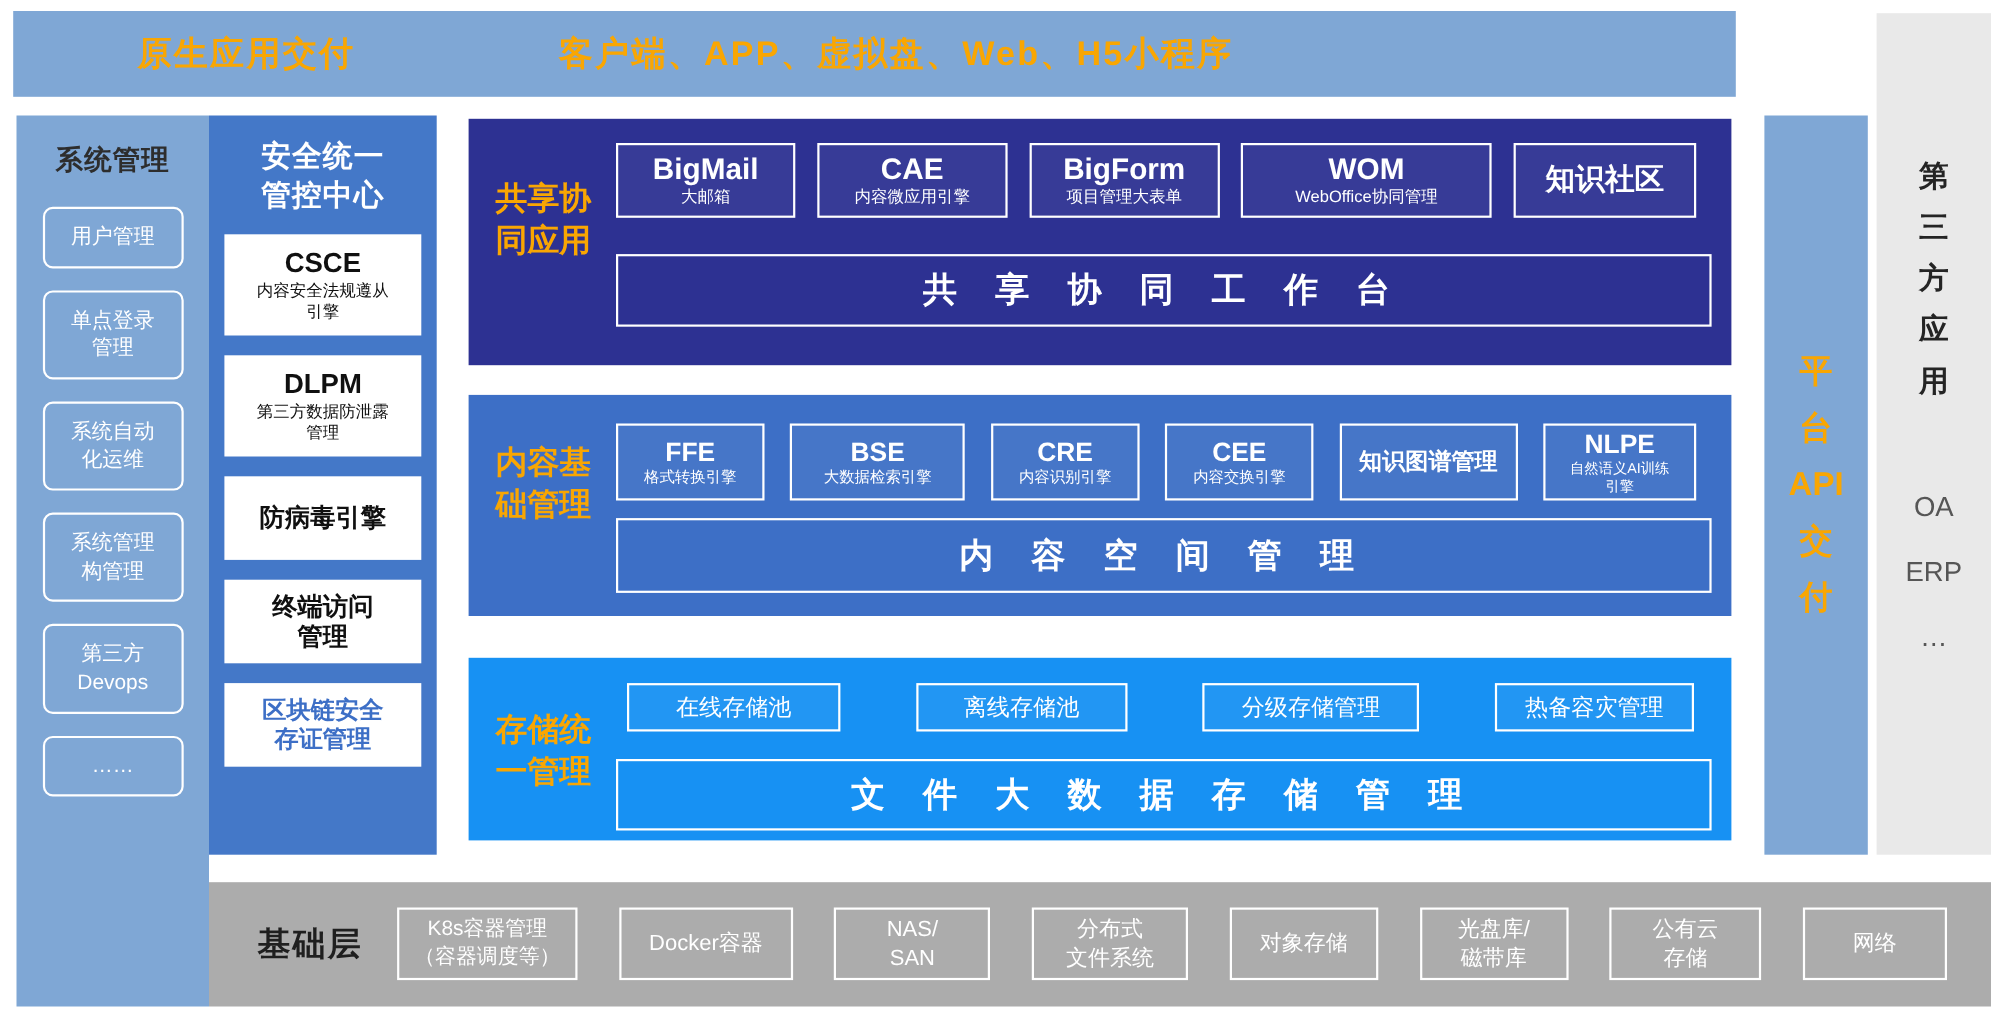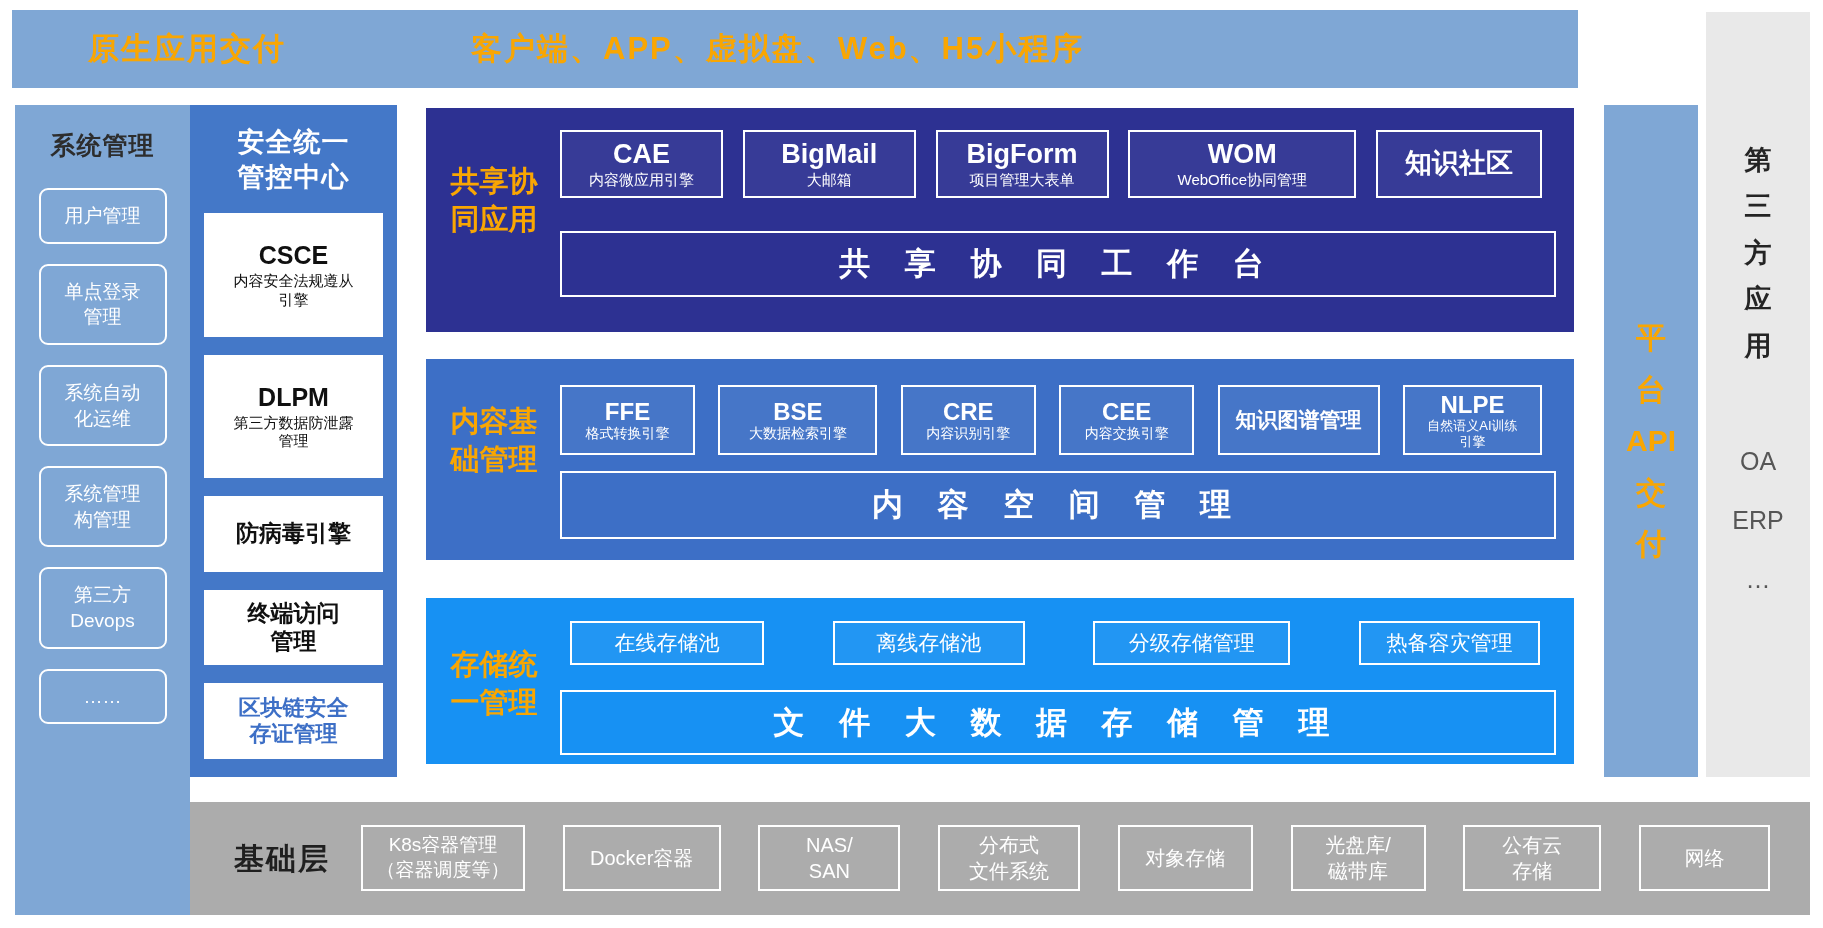--- a/index.html
+++ b/index.html
@@ -4,35 +4,35 @@
 <style>
   * { margin:0; padding:0; box-sizing:border-box; }
   html, body { background:#ffffff; }
   body { font-family:"Liberation Sans","DejaVu Sans",sans-serif; }
   .canvas { position:relative; width:1823px; height:928px; background:#ffffff; overflow:hidden; }
   .pre { white-space:pre-line; }
 
   
   .top-banner { position:absolute; left:12px; top:10px; width:1566px; height:78px; background:#7FA7D5; display:flex; align-items:center; }
   .banner-text { color:#F9A602; font-size:31px; font-weight:bold; letter-spacing:2px; }
-  .banner-left { margin-left:76px; }
+  .banner-left { margin-left:113px; }
   .banner-right { margin-left:185px; }
 
   
   .left-sidebar { position:absolute; left:15px; top:105px; width:175px; height:810px; background:#7FA7D5; display:flex; flex-direction:column; align-items:center; padding-top:24px; }
   .sb-title { color:#2d2d2d; font-size:25px; font-weight:bold; margin-bottom:26px; letter-spacing:1px; }
   .sb-item { width:128px; border:2px solid #fff; border-radius:9px; color:#fff; font-size:19px; text-align:center; padding:13px 2px; margin-bottom:20px; line-height:1.35; white-space:pre-line; }
 
   
   .security-col { position:absolute; left:190px; top:105px; width:207px; height:672px; background:#4478C8; display:flex; flex-direction:column; align-items:center; padding-top:20px; }
   .sec-title { color:#ffffff; font-size:27px; font-weight:bold; text-align:center; line-height:1.3; white-space:pre-line; margin-bottom:18px; letter-spacing:1px; }
   .sec-box { width:179px; background:#fff; display:flex; flex-direction:column; align-items:center; justify-content:center; margin-bottom:18px; }
   .sec-box .bt { font-size:25px; font-weight:bold; color:#101010; line-height:1.2; text-align:center; white-space:pre-line; }
   .sec-box .bs { font-size:15px; color:#101010; text-align:center; white-space:pre-line; line-height:1.25; margin-top:2px; }
-  .sec-box.h98 { height:124px; }
+  .sec-box.h98 { height:92px; }
   .sec-box.h76 { height:76px; }
   .sec-box.h92 { height:76px; }
   .sec-box.mid .bt { font-size:23px; }
   .sec-box.blue-text .bt { color:#3D6FC6; font-size:22px; }
 
   
   .section { position:absolute; left:426px; width:1148px; }
   .section-share { top:108px; height:224px; background:#2D3192; }
   .section-content { top:359px; height:201px; background:#3D6FC6; }
   .section-storage { top:598px; height:166px; background:#1791F3; }
@@ -150,26 +150,26 @@
       <div class="bt">区块链安全
 存证管理</div>
     </div>
   </div>
 
   <div class="section section-share">
     <div class="sec-label">共享协
 同应用</div>
     <div class="apps-row share-row">
       <div class="app-box">
+        <div class="at">BigMail</div>
+        <div class="as">大邮箱</div>
+      </div>
+      <div class="app-box">
         <div class="at">CAE</div>
         <div class="as">内容微应用引擎</div>
-      </div>
-      <div class="app-box">
-        <div class="at">BigMail</div>
-        <div class="as">大邮箱</div>
       </div>
       <div class="app-box">
         <div class="at">BigForm</div>
         <div class="as">项目管理大表单</div>
       </div>
       <div class="app-box">
         <div class="at">WOM</div>
         <div class="as">WebOffice协同管理</div>
       </div>
       <div class="app-box">

